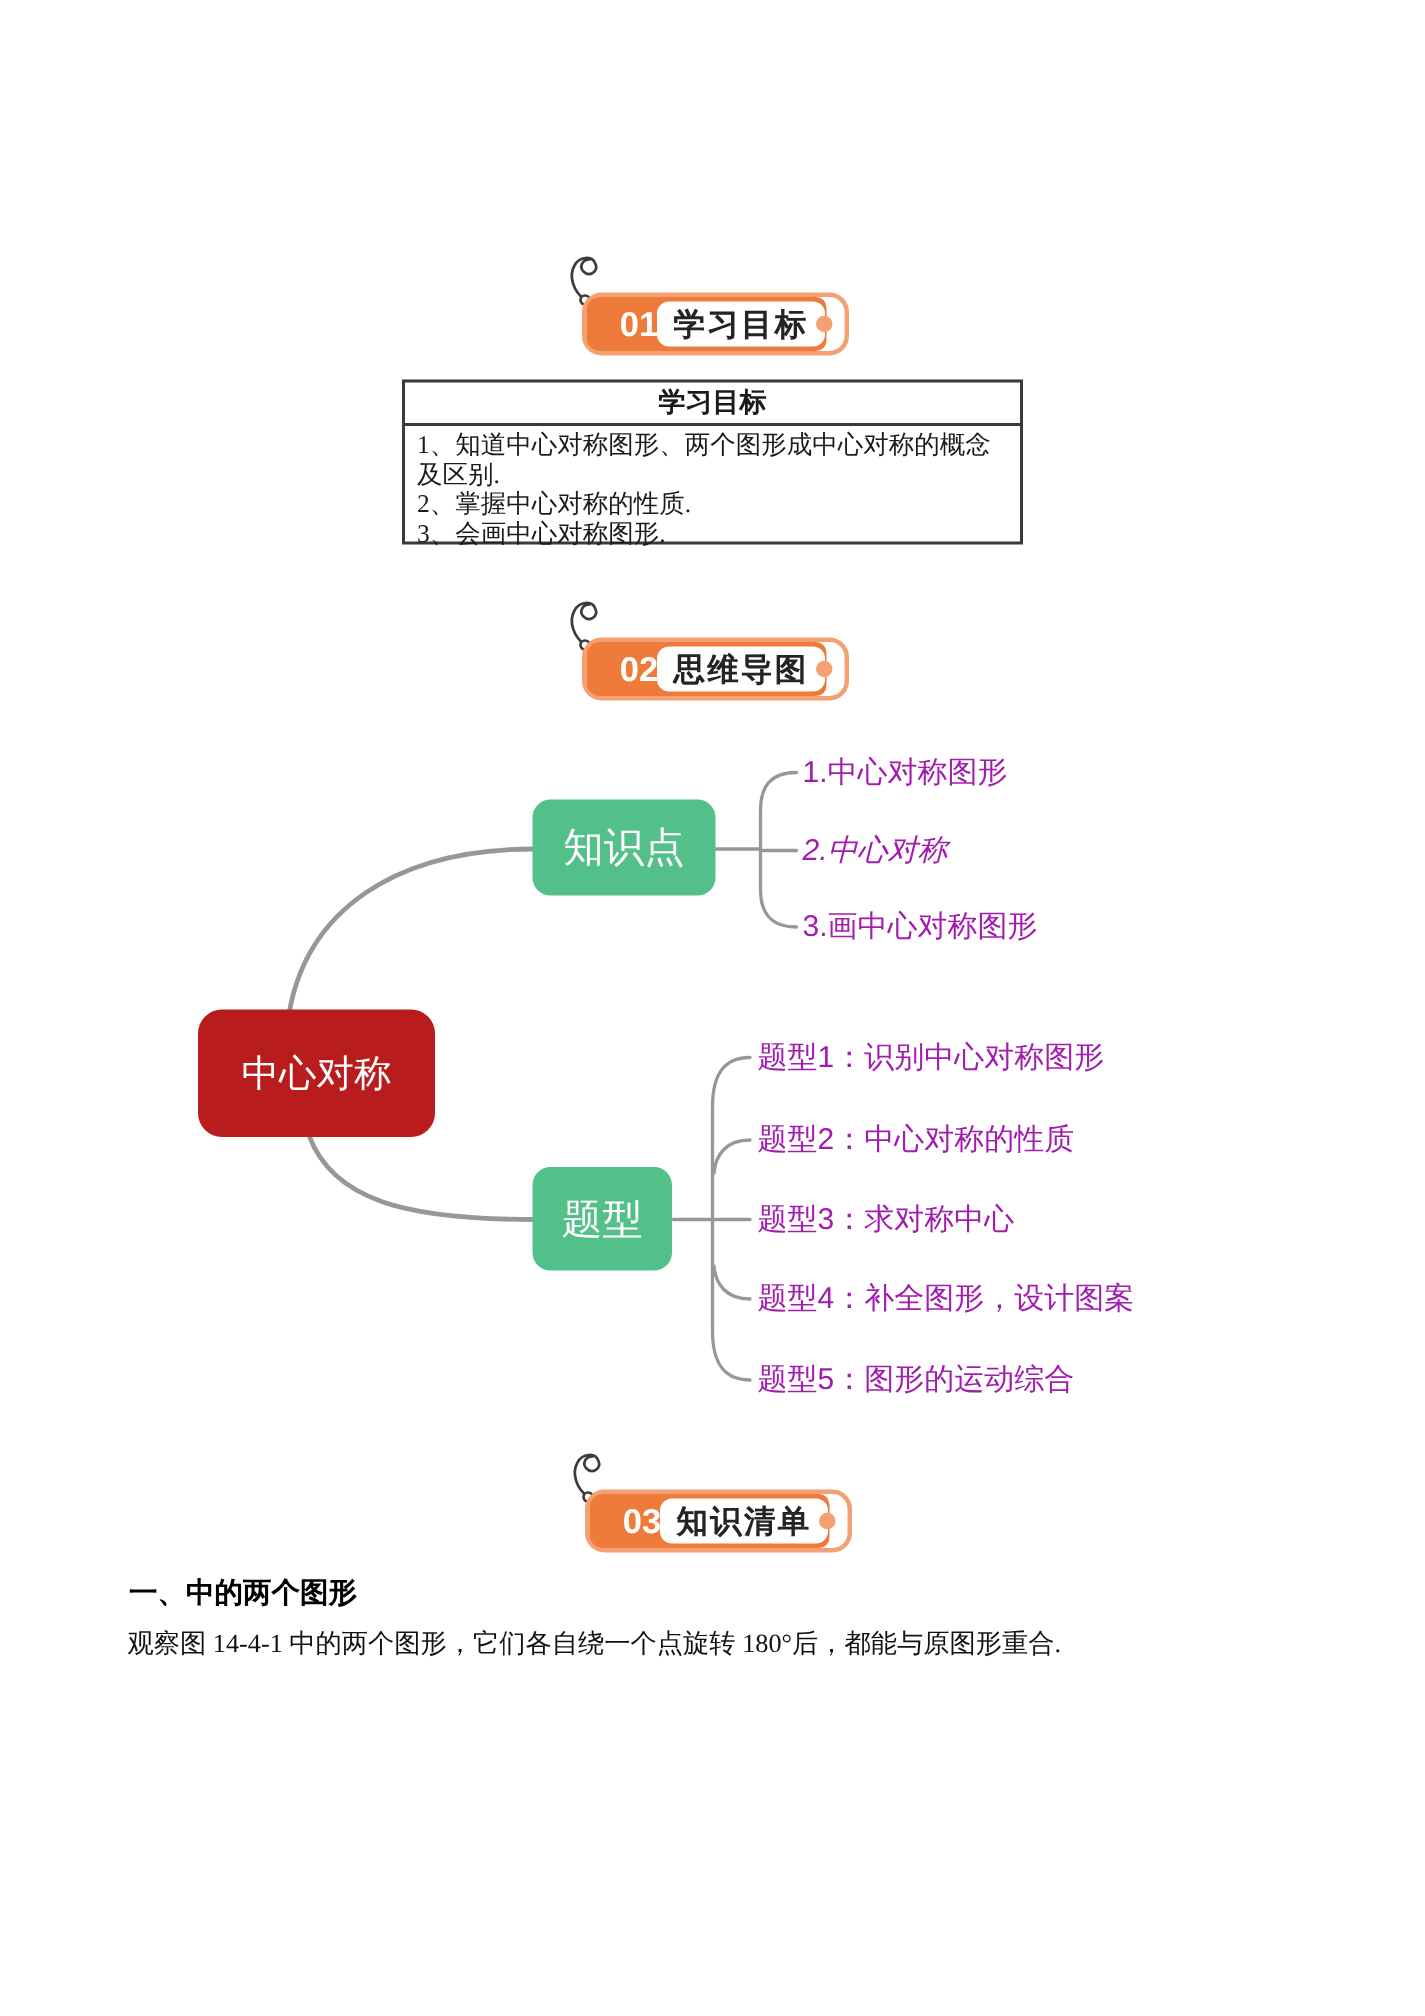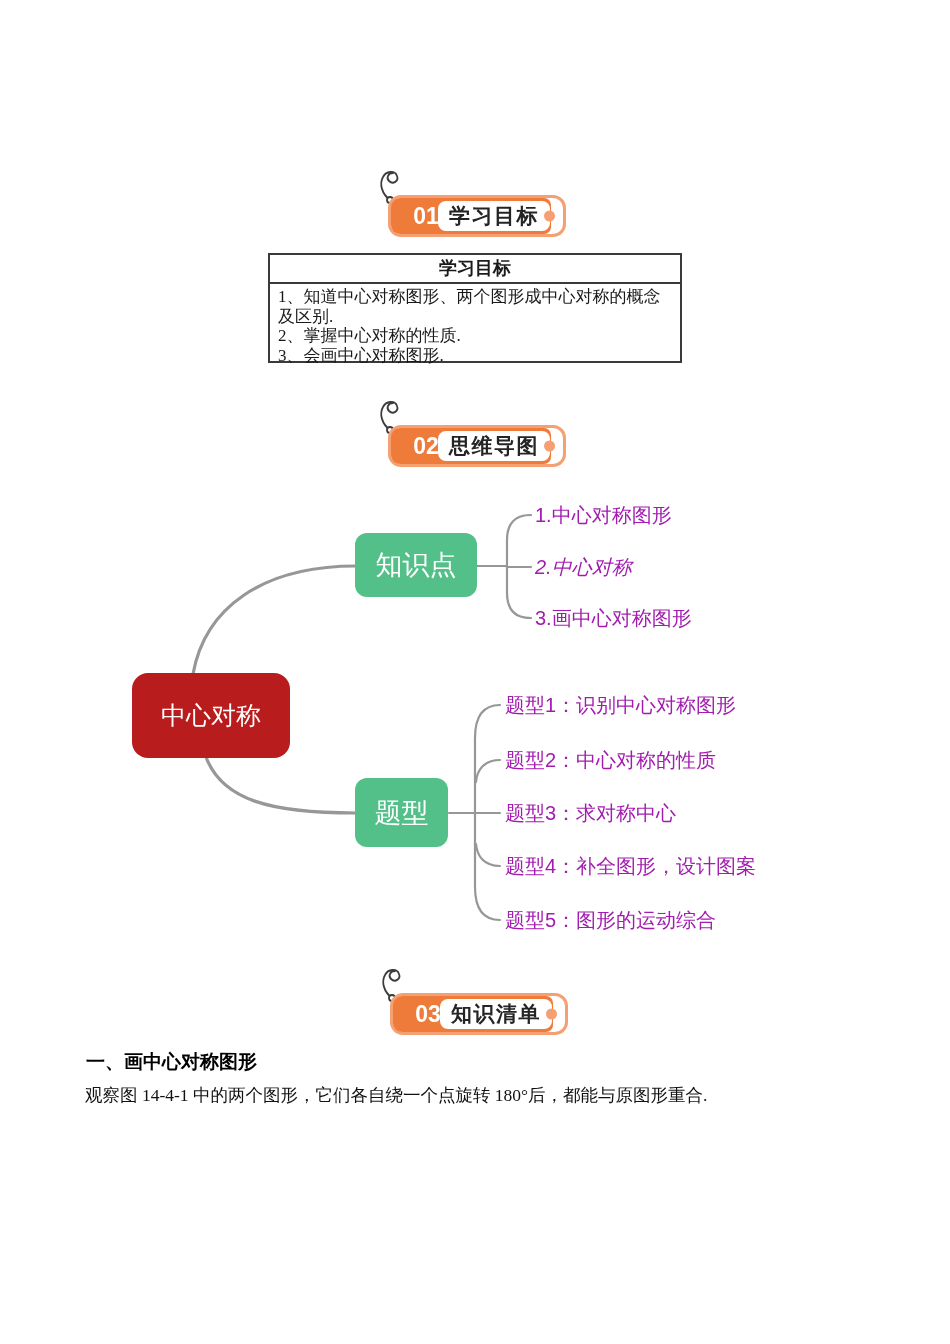--- a/index.html
+++ b/index.html
@@ -145,16 +145,16 @@
       <circle cx="16" cy="34" r="3" fill="#ffffff" stroke="#3c3c3c" stroke-width="1.8"></circle>
     </svg>
     <div class="badge">
       <div class="fill"></div>
       <div class="num">03</div>
       <div class="pill">知识清单</div>
       <div class="notch"></div>
     </div>
   </div>
 
-  <div class="kn-heading">一、画中心对称图形</div>
+  <div class="kn-heading">一、中的两个图形</div>
   <div class="kn-para">观察图 14-4-1 中的两个图形，它们各自绕一个点旋转 180°后，都能与原图形重合.</div>
 
 </div>
 
 </body></html>

